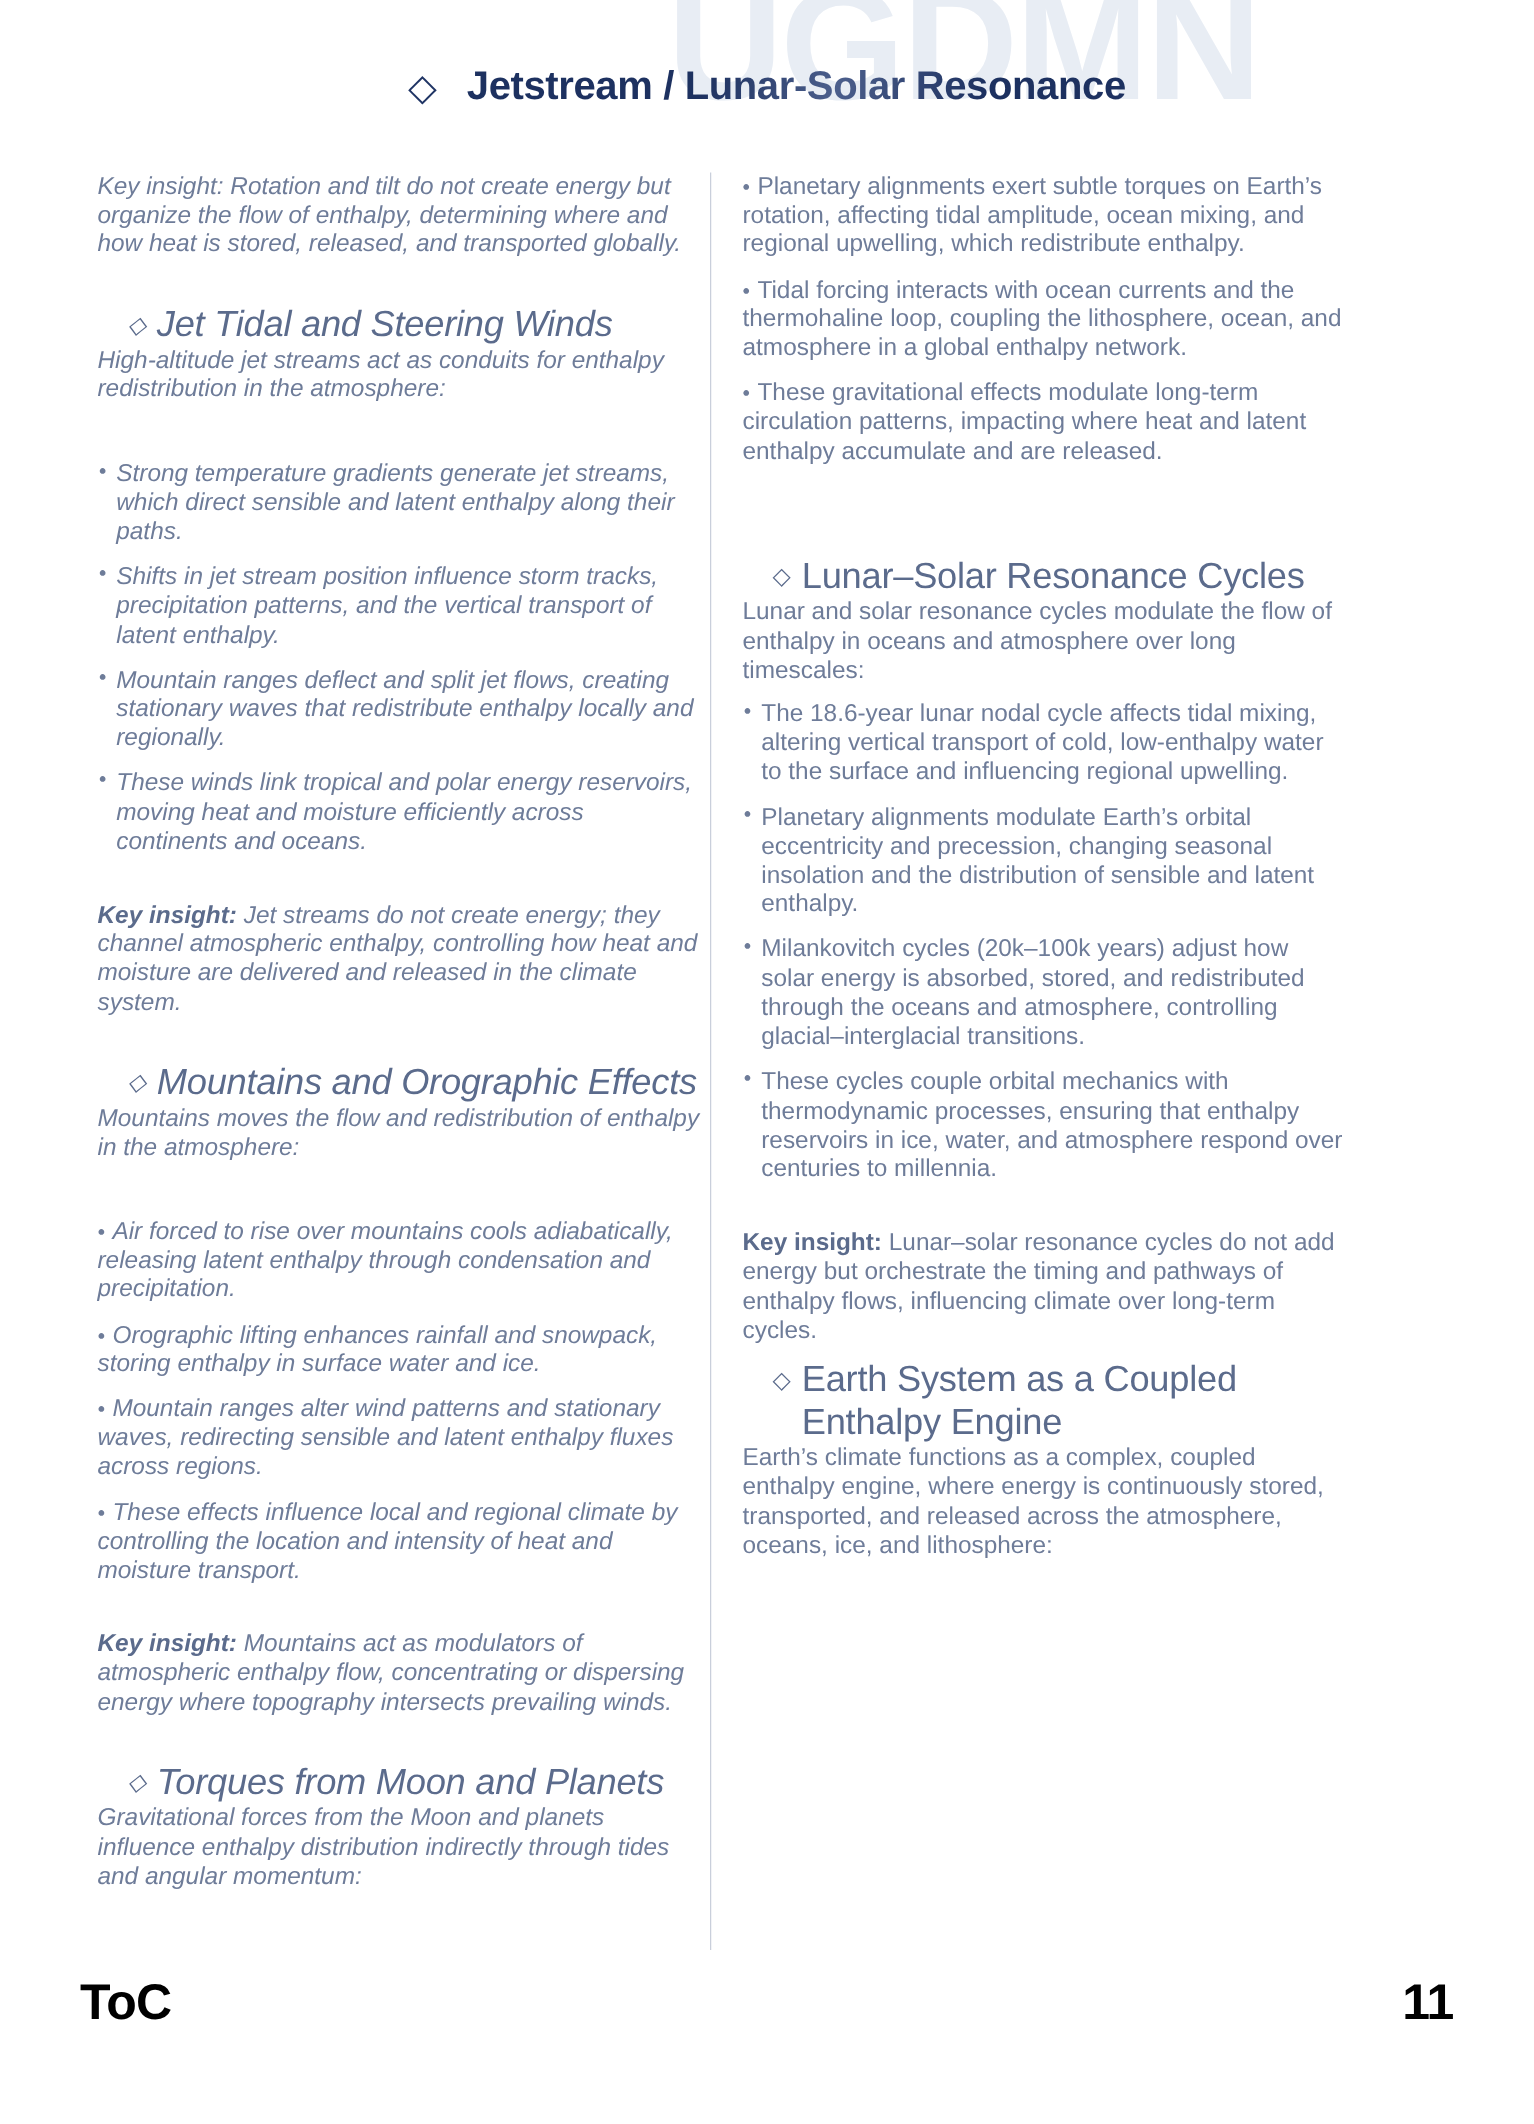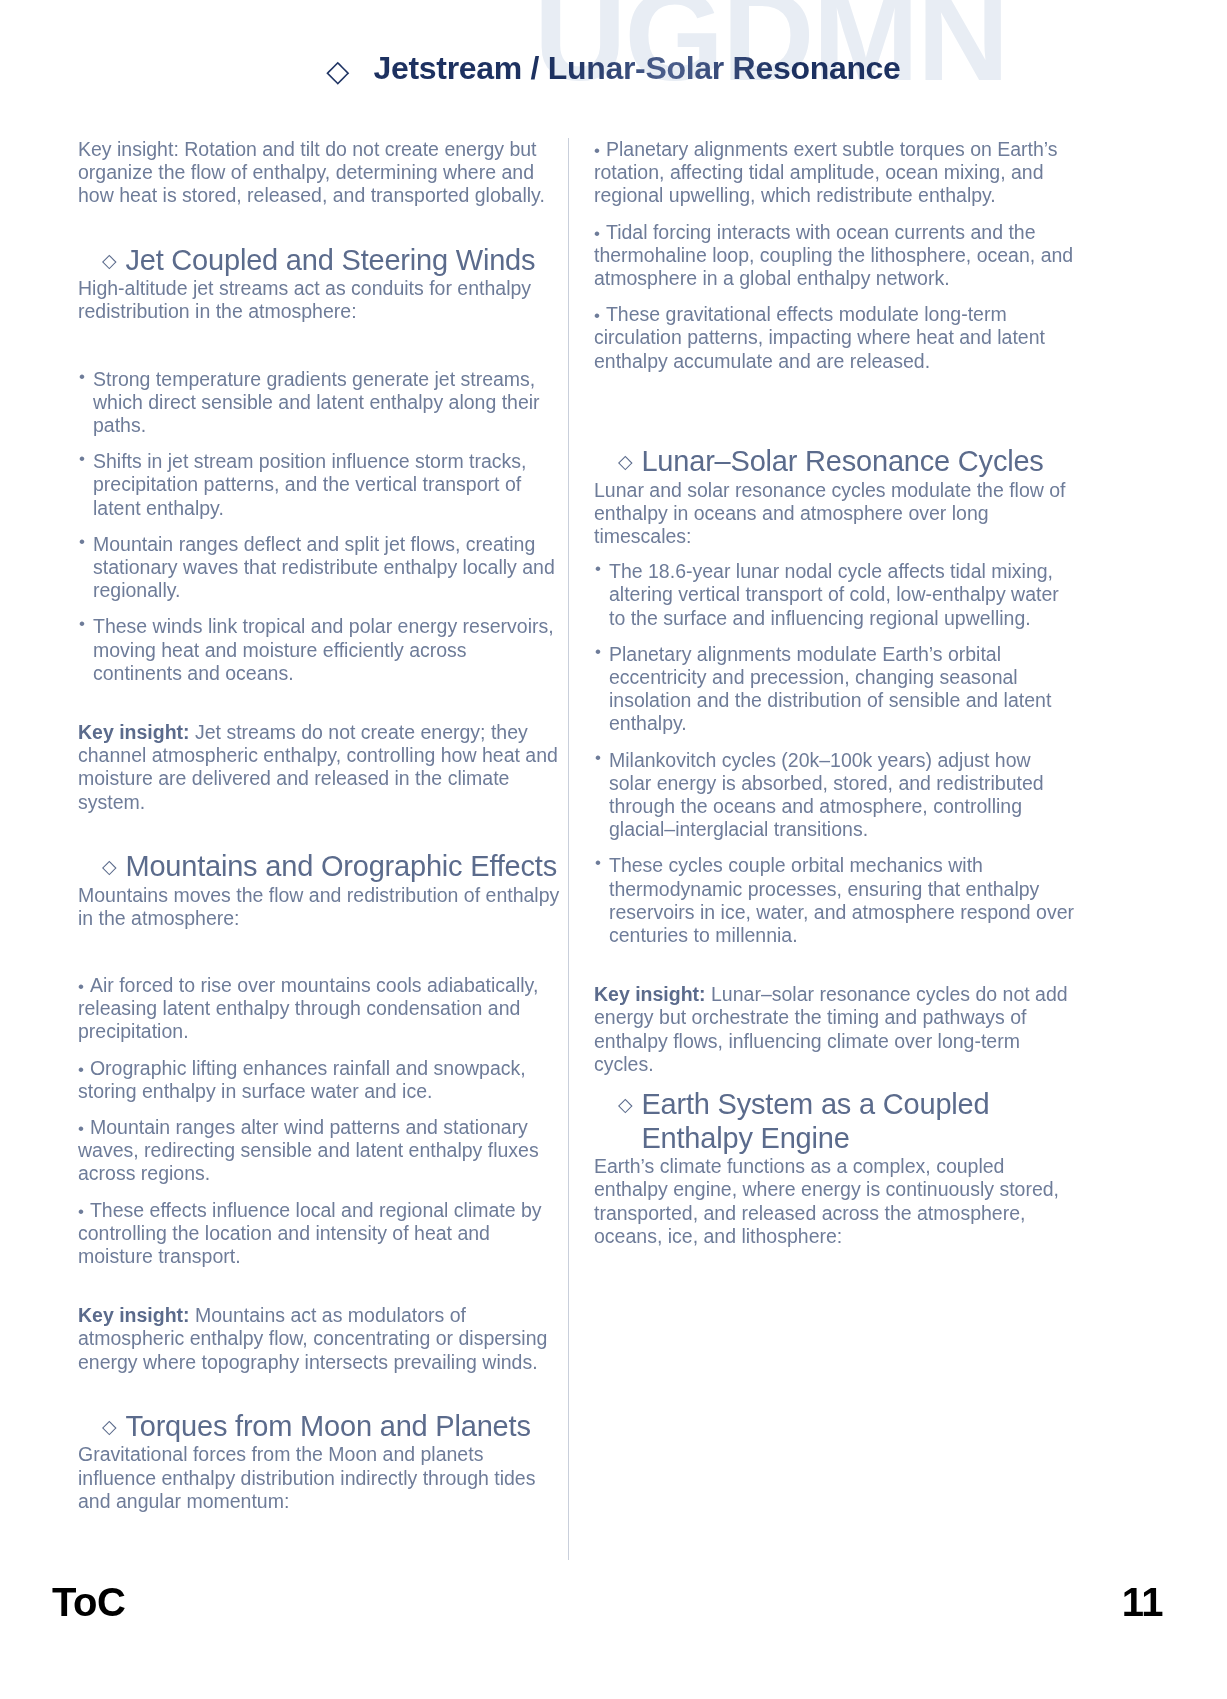--- a/index.html
+++ b/index.html
@@ -80,21 +80,21 @@
     z-index: 2;
   }
   .col {
     position: absolute;
     top: 0;
     width: 482px;
     font-size: 19.5px;
     line-height: 1.19;
     color: #6e7c99;
   }
-  .col-left  { left: 78px; }
+  .col-left  { left: 78px; font-style: italic; }
   .col-right { left: 594px; }
 
   .divider {
     position: absolute;
     left: 568px;
     top: 0px;
     width: 1px;
     height: 1422px;
     background: #c9cfdb;
   }
@@ -179,21 +179,21 @@
   .footer {
     position: absolute;
     left: 0;
     top: 1580px;
     width: 1227px;
     height: 70px;
     z-index: 3;
   }
   .toc {
     position: absolute;
-    left: 52px;
+    left: 64px;
     top: 0;
     font-family: "Liberation Sans Narrow", "Liberation Sans", sans-serif;
     font-weight: bold;
     font-size: 40px;
     color: #000000;
     letter-spacing: -0.5px;
   }
   .pageno {
     position: absolute;
     right: 64px;
@@ -220,21 +220,21 @@
   <div class="columns">
 
     <div class="divider"></div>
 
     <div class="col col-left">
 
       <p class="body">Key insight: Rotation and tilt do not create energy but organize the flow of enthalpy, determining where and how heat is stored, released, and transported globally.</p>
 
       <div class="gap-lg"></div>
 
-      <h2 class="sec-head"><span class="dia">◇</span><span class="htext">Jet Coupled and Steering Winds</span></h2>
+      <h2 class="sec-head"><span class="dia">◇</span><span class="htext">Jet Tidal and Steering Winds</span></h2>
 
       <p class="body">High-altitude jet streams act as conduits for enthalpy redistribution in the atmosphere:</p>
 
       <div class="gap-xl"></div>
 
       <ul class="blist">
         <li>Strong temperature gradients generate jet streams, which direct sensible and latent enthalpy along their paths.</li>
         <li>Shifts in jet stream position influence storm tracks, precipitation patterns, and the vertical transport of latent enthalpy.</li>
         <li>Mountain ranges deflect and split jet flows, creating stationary waves that redistribute enthalpy locally and regionally.</li>
         <li>These winds link tropical and polar energy reservoirs, moving heat and moisture efficiently across continents and oceans.</li>

